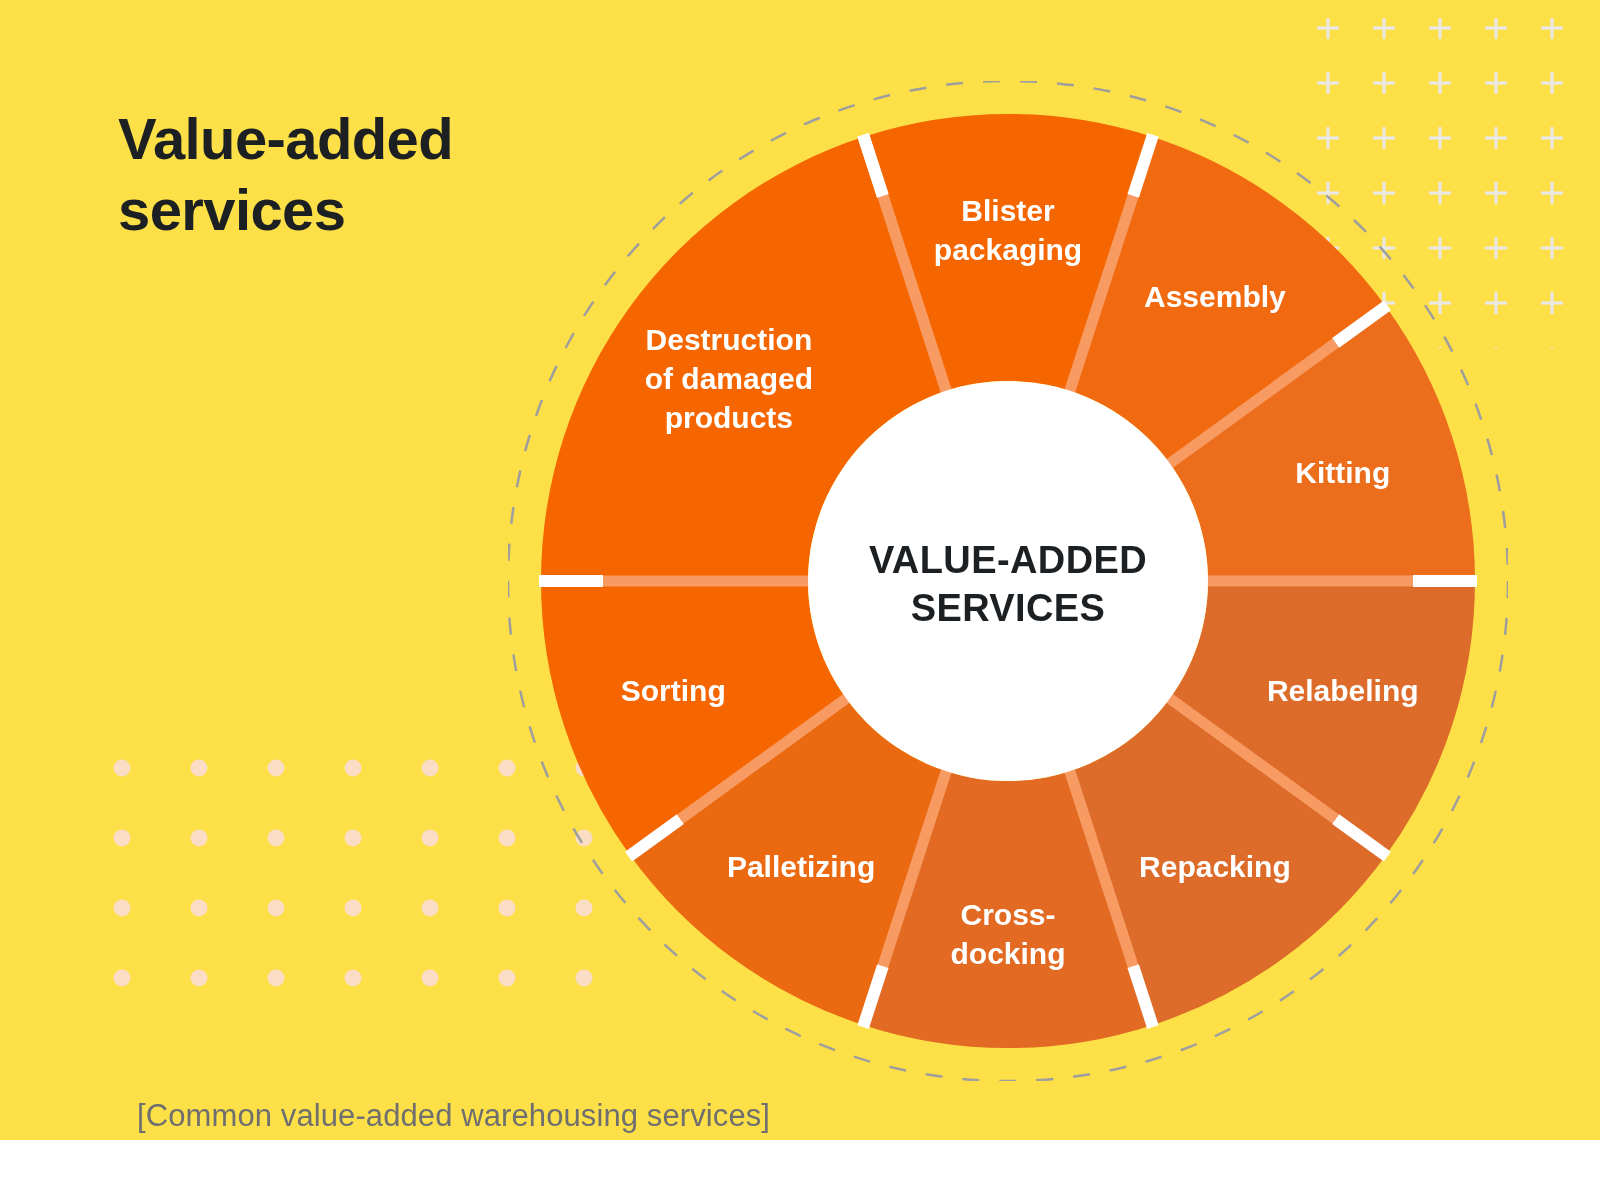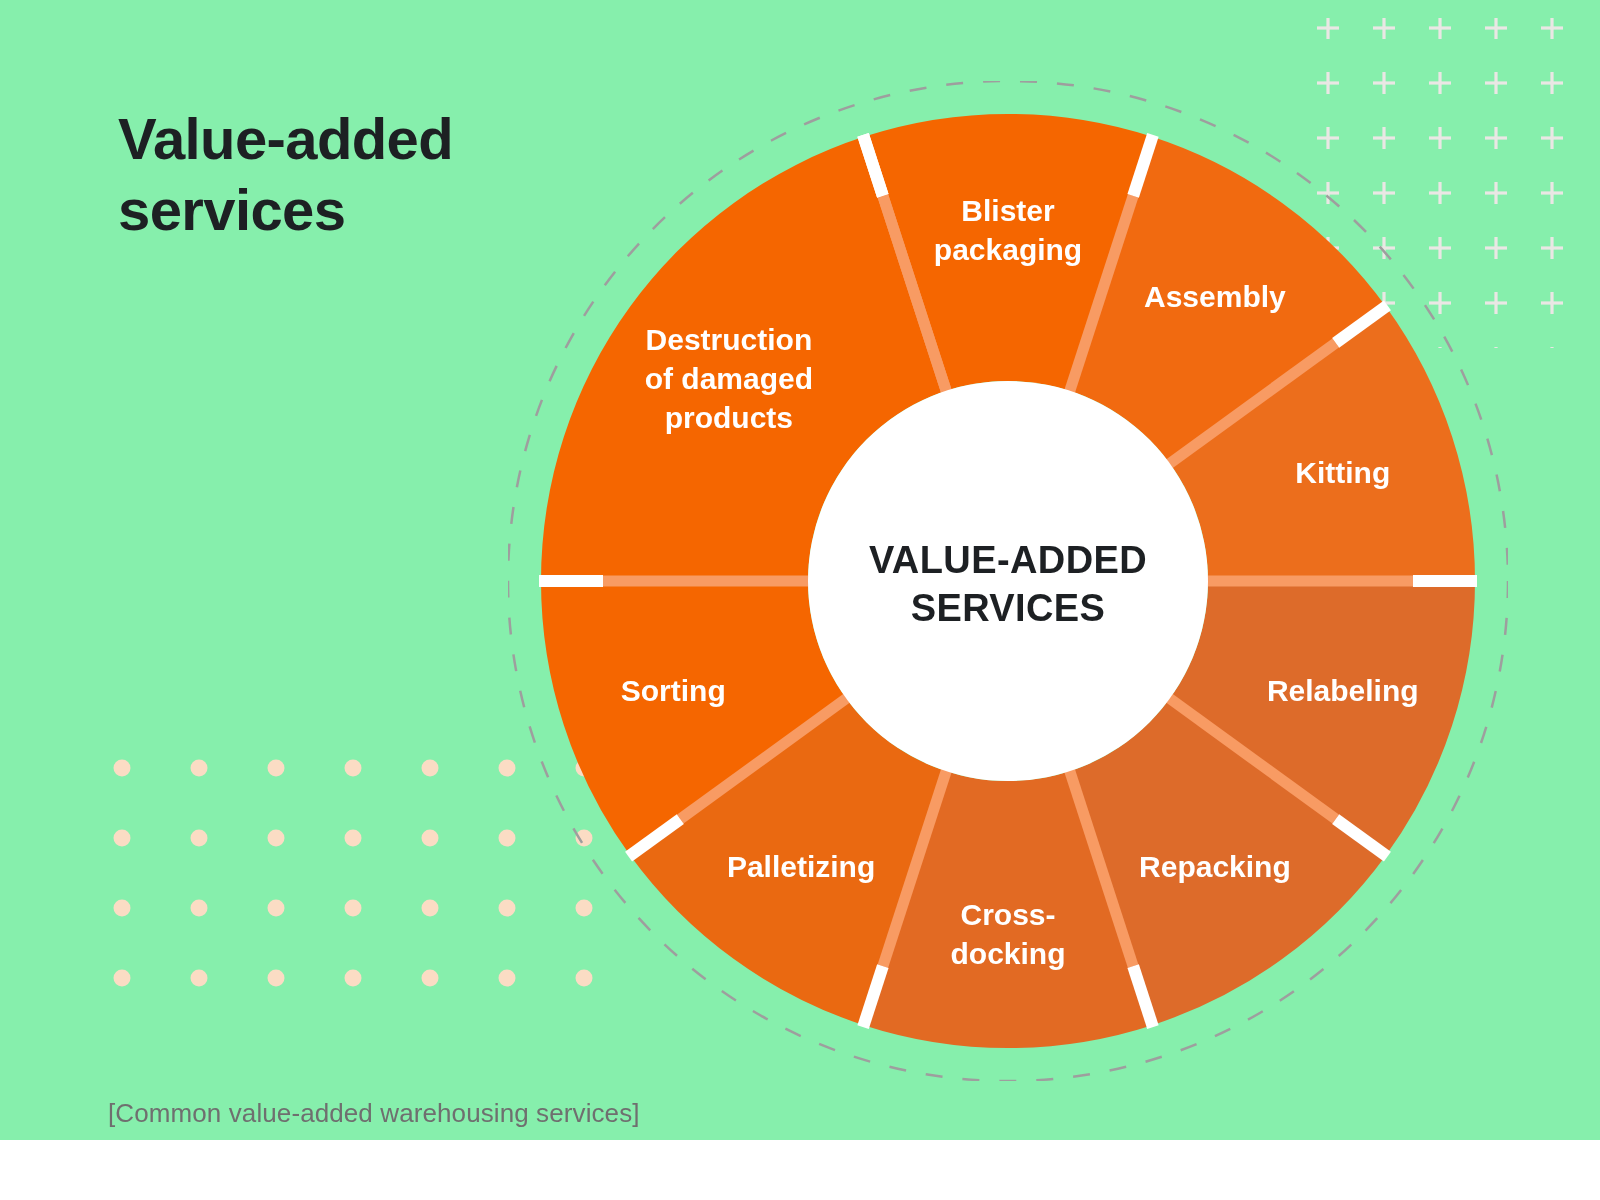--- a/index.html
+++ b/index.html
@@ -8,21 +8,21 @@
     width: 1600px;
     height: 1200px;
     overflow: hidden;
     background: #ffffff;
     font-family: "Liberation Sans", sans-serif;
   }
   #stage {
     position: relative;
     width: 1600px;
     height: 1140px;
-    background: #86efac;
+    background: #fde047;
   }
 
   
   .pattern-plus {
     position: absolute;
     top: 18px;
     right: 0px;
     width: 290px;
     height: 330px;
     pointer-events: none;
@@ -47,23 +47,23 @@
     font-size: 58px;
     font-weight: 700;
     line-height: 1.22;
     color: #1d2023;
     letter-spacing: -0.6px;
   }
 
   
   .caption {
     position: absolute;
-    left: 108px;
+    left: 137px;
     top: 1098px;
-    font-size: 26px;
+    font-size: 31px;
     color: #6f6f6f;
     letter-spacing: 0.1px;
     white-space: nowrap;
   }
 
   
   .wheel {
     position: absolute;
     left: 508px;
     top: 81px;

